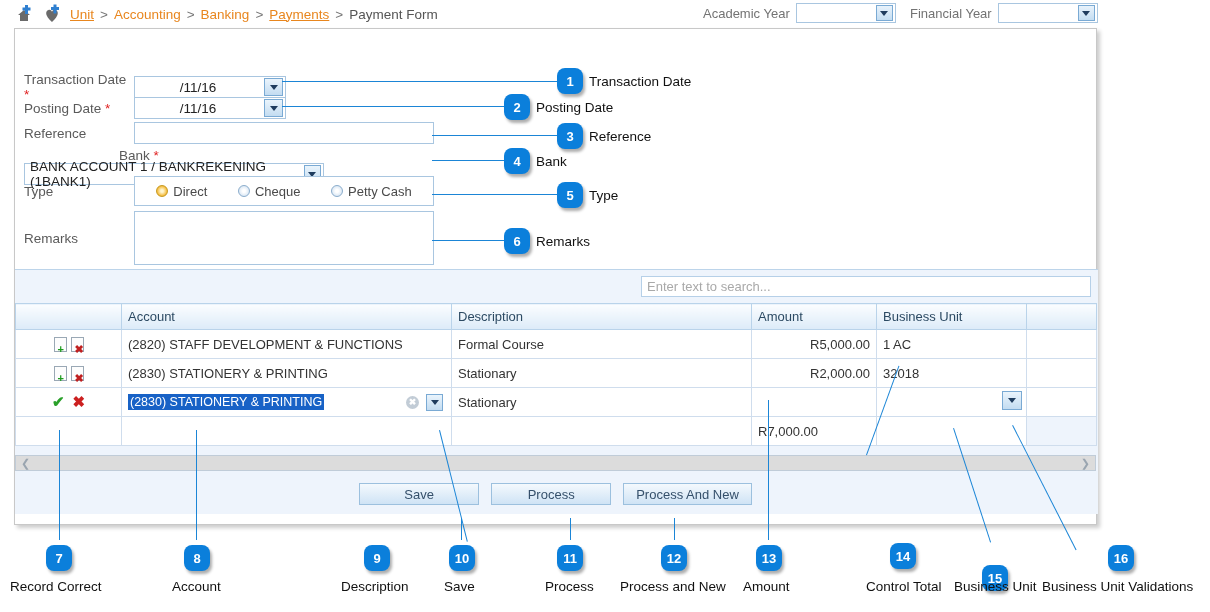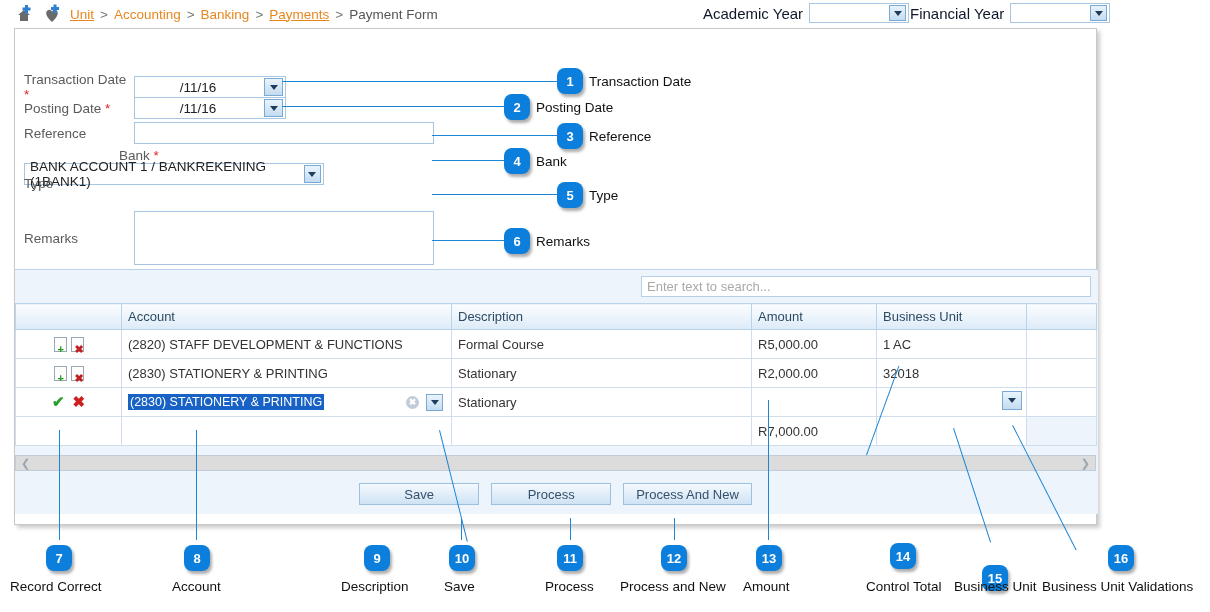--- a/index.html
+++ b/index.html
@@ -36,21 +36,21 @@
   
   .crumbbar { position: absolute; left: 14px; top: 0px; width: 680px; height: 28px;
               display: flex; align-items: center; gap: 4px; }
   .ico-wrap { position: relative; width: 22px; height: 20px; margin-right: 2px; }
   .crumb-link { color: #e8861e; font-size: 13.5px; text-decoration: underline; cursor: pointer; }
   .crumb-plain { color: #e8861e; font-size: 13.5px; }
   .crumb-sep { color: #777; font-size: 13.5px; margin: 0 2px; }
   .crumb-cur { color: #555; font-size: 13.5px; }
 
   .yearbox { position: absolute; top: 3px; display: flex; align-items: center; gap: 6px; }
-  .yearlabel { color: #0f172a; font-size: 15px; }
+  .yearlabel { color: #737373; font-size: 13px; }
   .ddl {
     width: 100px; height: 20px; background: #fff;
     border: 1px solid #a9c6e0; display: flex; align-items: center;
     justify-content: flex-end; position: relative;
   }
   .ddl .arrowbtn {
     width: 17px; height: 16px; margin-right: 2px;
     background: linear-gradient(#e8f2fb,#c4ddf2);
     border: 1px solid #7aaad4; display: flex; align-items: center; justify-content: center;
   }
@@ -115,21 +115,21 @@
   table.grid th {
     background: linear-gradient(#fbfdff,#dcebf8);
     border: 1px solid #b9d3ea; color: #2c4a63;
     font-size: 13px; font-weight: normal; text-align: left;
     padding: 5px 6px; height: 25px;
   }
   table.grid td {
     border: 1px solid #cfdded; font-size: 13px; color: #333;
     padding: 4px 6px; height: 29px; background: #fff;
   }
-  td.num { }
+  td.num { text-align: right; }
   .colact  { width: 106px; }
   .colacct { width: 330px; }
   .coldesc { width: 300px; }
   .colamt  { width: 125px; }
   .colbu   { width: 150px; }
   .colend  { width: 70px; }
   th.colend, td.colend { background: #fff; border-left: 1px solid #b9d3ea;
                          border-top: none; border-right: none; border-bottom: none; }
 
   .rowicons { display: flex; gap: 4px; justify-content: center; align-items: center; }
@@ -266,20 +266,34 @@
         <div class="fieldbox bankfield">
           <span class="banktext">BANK ACCOUNT 1 / BANKREKENING (1BANK1)</span>
           <span class="btnarrow">
               <i class="tri"></i>
             </span>
         </div>
       </div>
 
       <div class="frow" style="top:147px;">
         <span class="flabel">Type</span>
+        <div class="fieldbox typefield">
+          <span class="radio-item">
+            <i class="radio on"></i>
+            <span class="radio-lbl">Direct</span>
+          </span>
+          <span class="radio-item">
+            <i class="radio"></i>
+            <span class="radio-lbl">Cheque</span>
+          </span>
+          <span class="radio-item">
+            <i class="radio"></i>
+            <span class="radio-lbl">Petty Cash</span>
+          </span>
+        </div>
       </div>
 
       <div class="frow" style="top:182px;">
         <span class="flabel">Remarks</span>
         <div class="fieldbox remarksfield"></div>
       </div>
     </div>
 
     <div class="gridwrap">
       <div class="searchrow">

